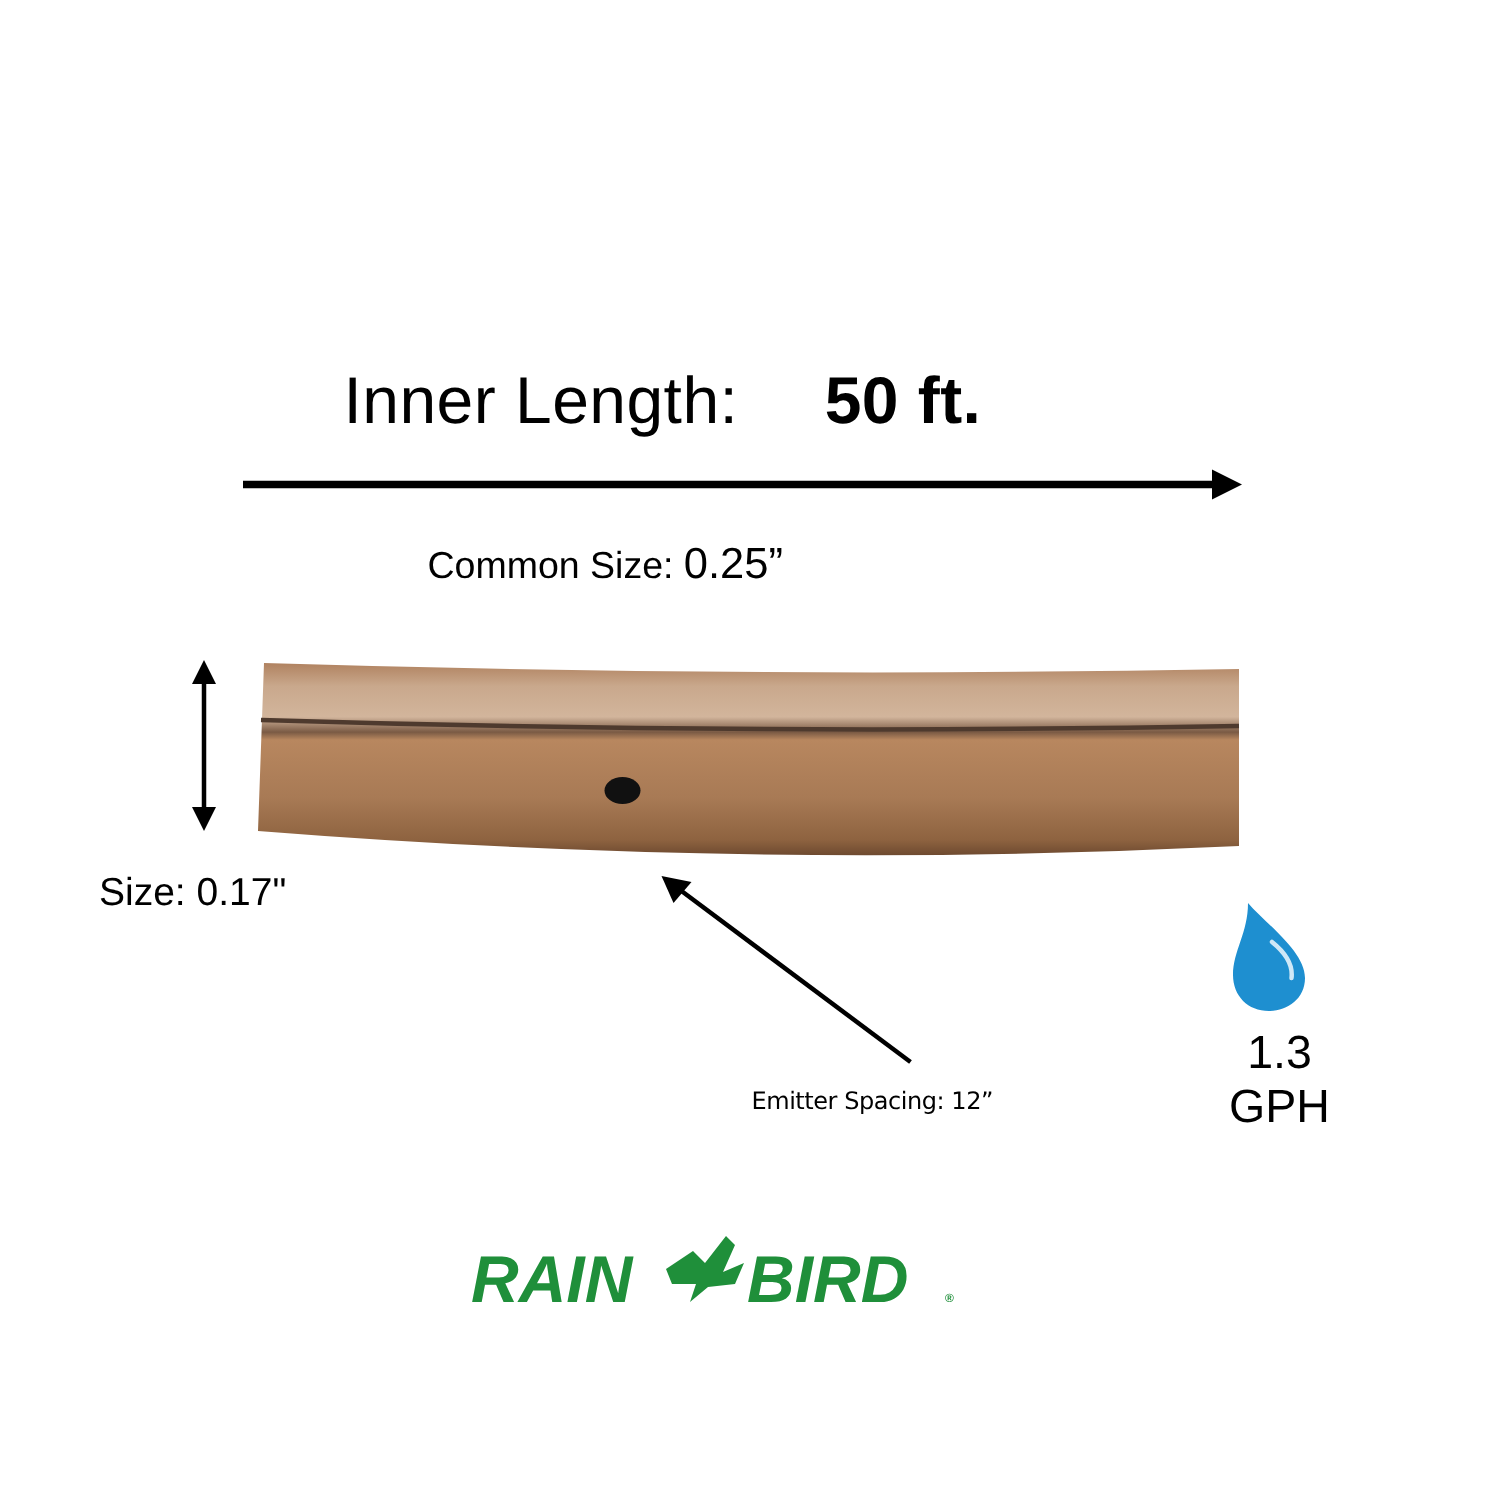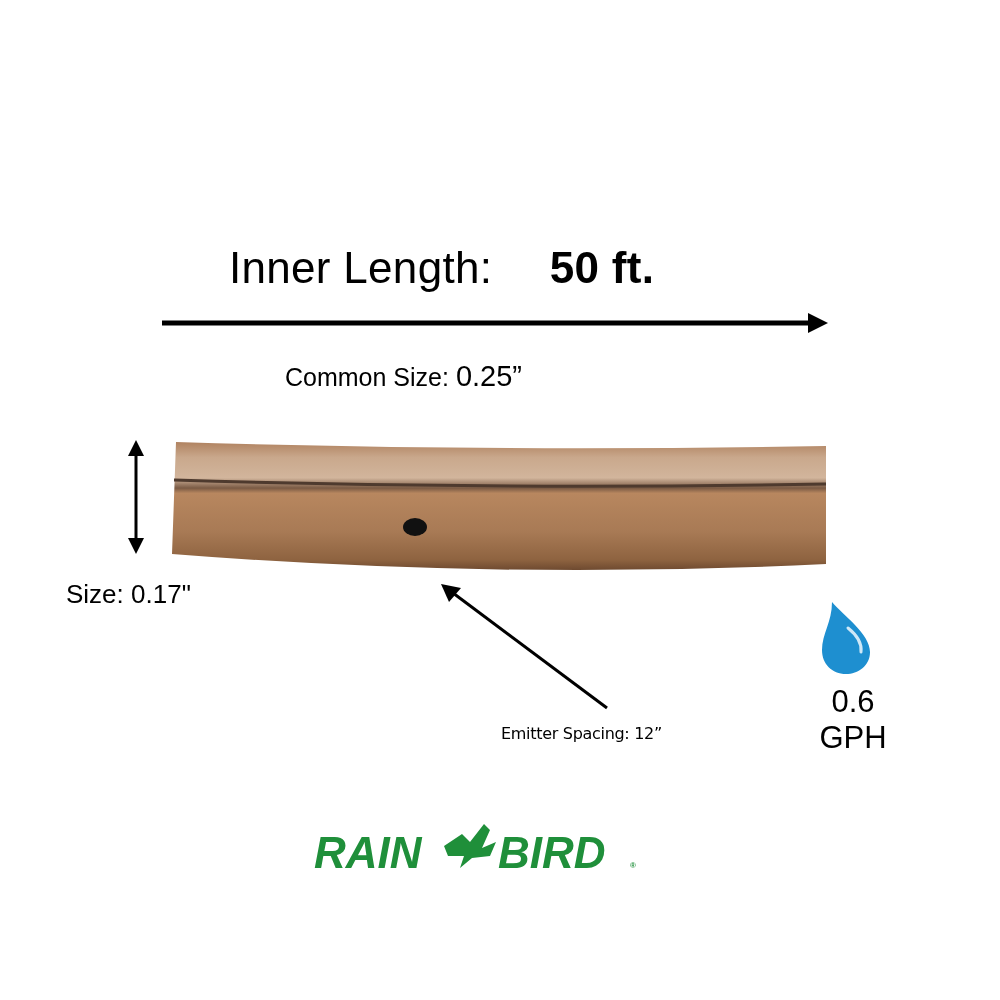--- a/index.html
+++ b/index.html
@@ -68,21 +68,21 @@
 </svg>
 
 <div id="emitter" class="abs">Emitter Spacing: 12”</div>
 
 <svg id="drop" class="abs" viewBox="0 0 56 75">
   <path d="M14,2 C26,16 52,34 52,52 C52,66 40,74 28,74 C14,74 4,64 4,50 C4,34 14,22 14,2 Z" fill="#1e8fd0"></path>
   <path d="M30,28 C40,36 44,44 43,52" stroke="#cfe8f7" stroke-width="3" fill="none" stroke-linecap="round"></path>
 </svg>
 
 <div id="gph" class="abs">
-  <div>0.6</div>
+  <div>1.3</div>
   <div>GPH</div>
 </div>
 
 <svg id="logo" class="abs" viewBox="0 0 330 70">
   <g fill="#1f8f3a" font-family="Liberation Sans, sans-serif" font-weight="bold" font-style="italic">
     <text x="2" y="56" font-size="44">RAIN</text>
     <path d="M132,34 L150,22 L158,30 L172,12 L178,18 L170,36 L184,30 L178,44 L160,46 L148,56 L152,44 L136,44 Z"></path>
     <text x="186" y="56" font-size="44">BIRD</text>
     <text x="318" y="56" font-size="8" font-style="normal">®</text>
   </g>

